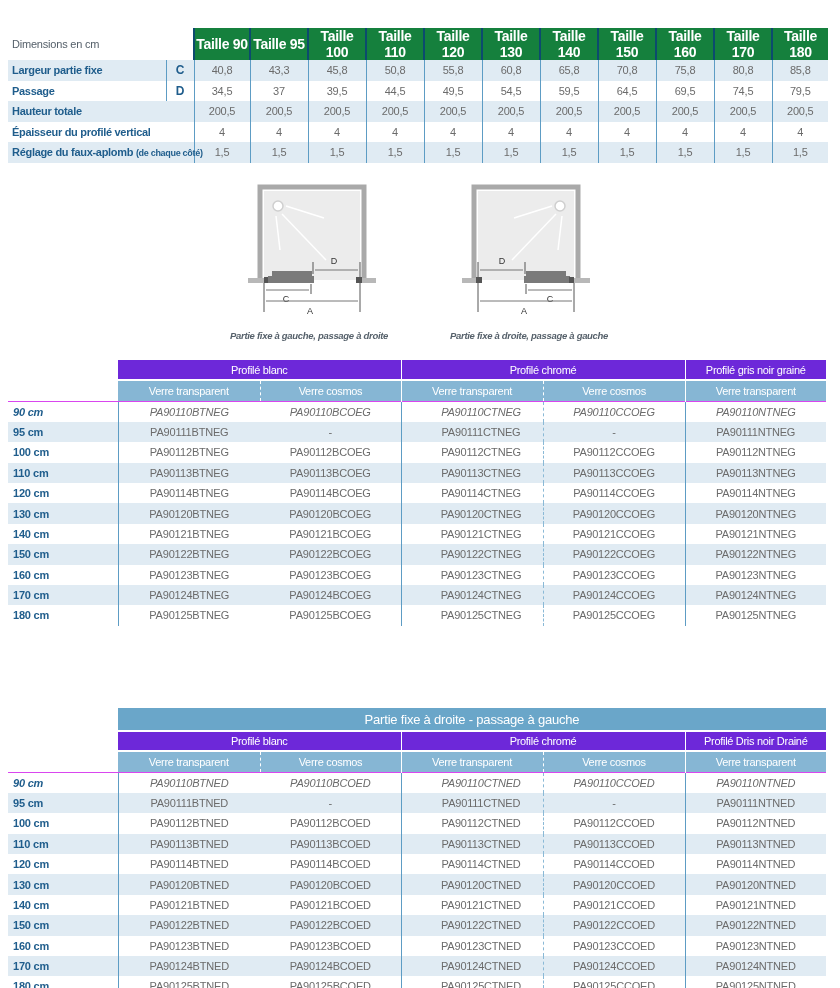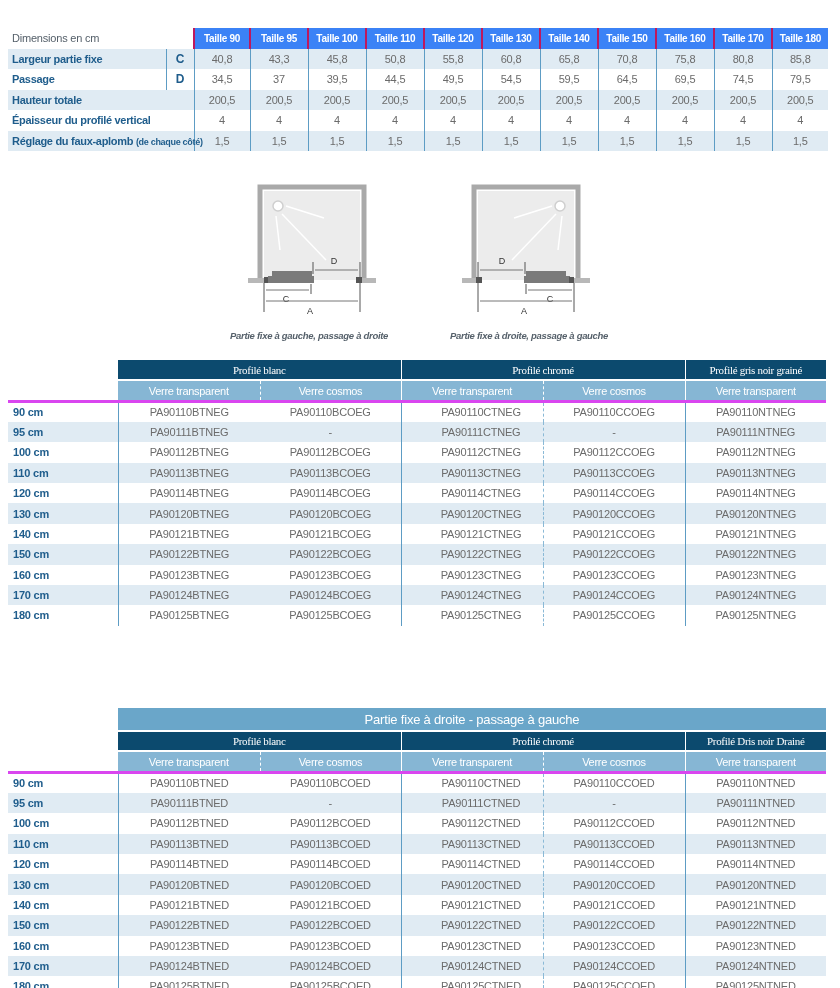--- a/index.html
+++ b/index.html
@@ -7,46 +7,46 @@
   body { font-family: "Liberation Sans", sans-serif; position: relative; }
 
   
   .dims { position: absolute; left: 8px; top: 8px; width: 810px; border-collapse: collapse; table-layout: fixed; font-size: 11px; margin-top: 20px; }
   .dims td { height: 20.5px; padding: 0; }
   .dims .lbl { color: #1f5d8c; font-weight: bold; padding-left: 4px; white-space: nowrap; letter-spacing: -0.3px; }
   .dims .lbl small { font-size: 9px; font-weight: bold; }
   .dims .hdr-lbl { color: #55606a; font-weight: normal; font-size: 11px; letter-spacing: -0.2px; }
   .dims .let { color: #1f5d8c; font-weight: bold; text-align: center; font-size: 12px; border-left: 1px solid #5d9cc4; }
   .dims .val { color: #6b6b6b; text-align: center; border-left: 1px solid #5d9cc4; font-size: 11px; letter-spacing: -0.2px; }
-  .dims .th { background: #3b82f6; color: #ffffff; text-align: center; font-weight: bold; border-left: 2px solid #be185d; font-size: 10px; letter-spacing: -0.3px; }
+  .dims .th { background: #15803d; color: #ffffff; text-align: center; font-weight: bold; border-left: 2px solid #0c4a6e; font-size: 14px; letter-spacing: -0.3px; }
   .dims tr.alt td { background: #e0ebf3; }
   .dims tr.first td { border-top: 1px solid #5d9cc4; }
 
   
   .diagram { position: absolute; top: 180px; width: 140px; height: 140px; }
   .caption { position: absolute; top: 330px; font-size: 9.5px; font-style: italic; font-weight: bold; color: #55606a; letter-spacing: -0.3px; white-space: nowrap; }
 
   
   .ptable { position: absolute; left: 8px; width: 818px; border-collapse: collapse; table-layout: fixed; font-size: 11px; }
   .ptable td { padding: 0; text-align: center; height: 20.4px; }
   .ptable .title { background: #6aa6c9; color: #ffffff; font-size: 13px; height: 23px; border-bottom: 2px solid #ffffff; letter-spacing: -0.2px; }
-  .ptable .profile { background: #0c4a6e; color: #ffffff; height: 14px; border-bottom: 2px solid #ffffff; letter-spacing: -0.3px; font-family: Liberation Serif, serif; }
+  .ptable .profile { background: #6d28d9; color: #ffffff; height: 14px; border-bottom: 2px solid #ffffff; letter-spacing: -0.3px; }
   .ptable .glass { background: #86b6d4; color: #ffffff; height: 21px; letter-spacing: -0.3px; }
   .ptable .blank { background: #ffffff; }
   .ptable .sepR { border-right: 1px solid #ffffff; }
   .ptable .dotR { border-right: 1px dashed #ffffff; }
   .ptable .size { text-align: left; padding-left: 5px; color: #1f5d8c; font-weight: bold; letter-spacing: -0.2px; }
   .ptable .code { color: #6b6b6b; letter-spacing: -0.2px; }
   .ptable tr.row td.c0 { border-left: 1px solid #5d9cc4; }
   .ptable tr.row td.c1 { border-right: 1px dashed #8ab9d6; }
   .ptable tr.row td.c2 { border-left: 1px solid #5d9cc4; padding-left: 18px; }
   .ptable tr.row td.c3 { border-left: 1px dashed #8ab9d6; }
   .ptable tr.row td.c4 { border-left: 1px solid #5d9cc4; }
   .ptable tr.row.alt td { background: #e0ebf3; }
-  .ptable tr.row.firstrow td { border-top: 3px solid #d946ef; }
+  .ptable tr.row.firstrow td { border-top: 1px solid #d946ef; font-style: italic; }
 </style>
 </head>
 <body>
 
 <table class="dims">
   <colgroup>
     <col style="width:158px">
       <col style="width:28px">
     <col style="width:56px">
       <col style="width:58px">

